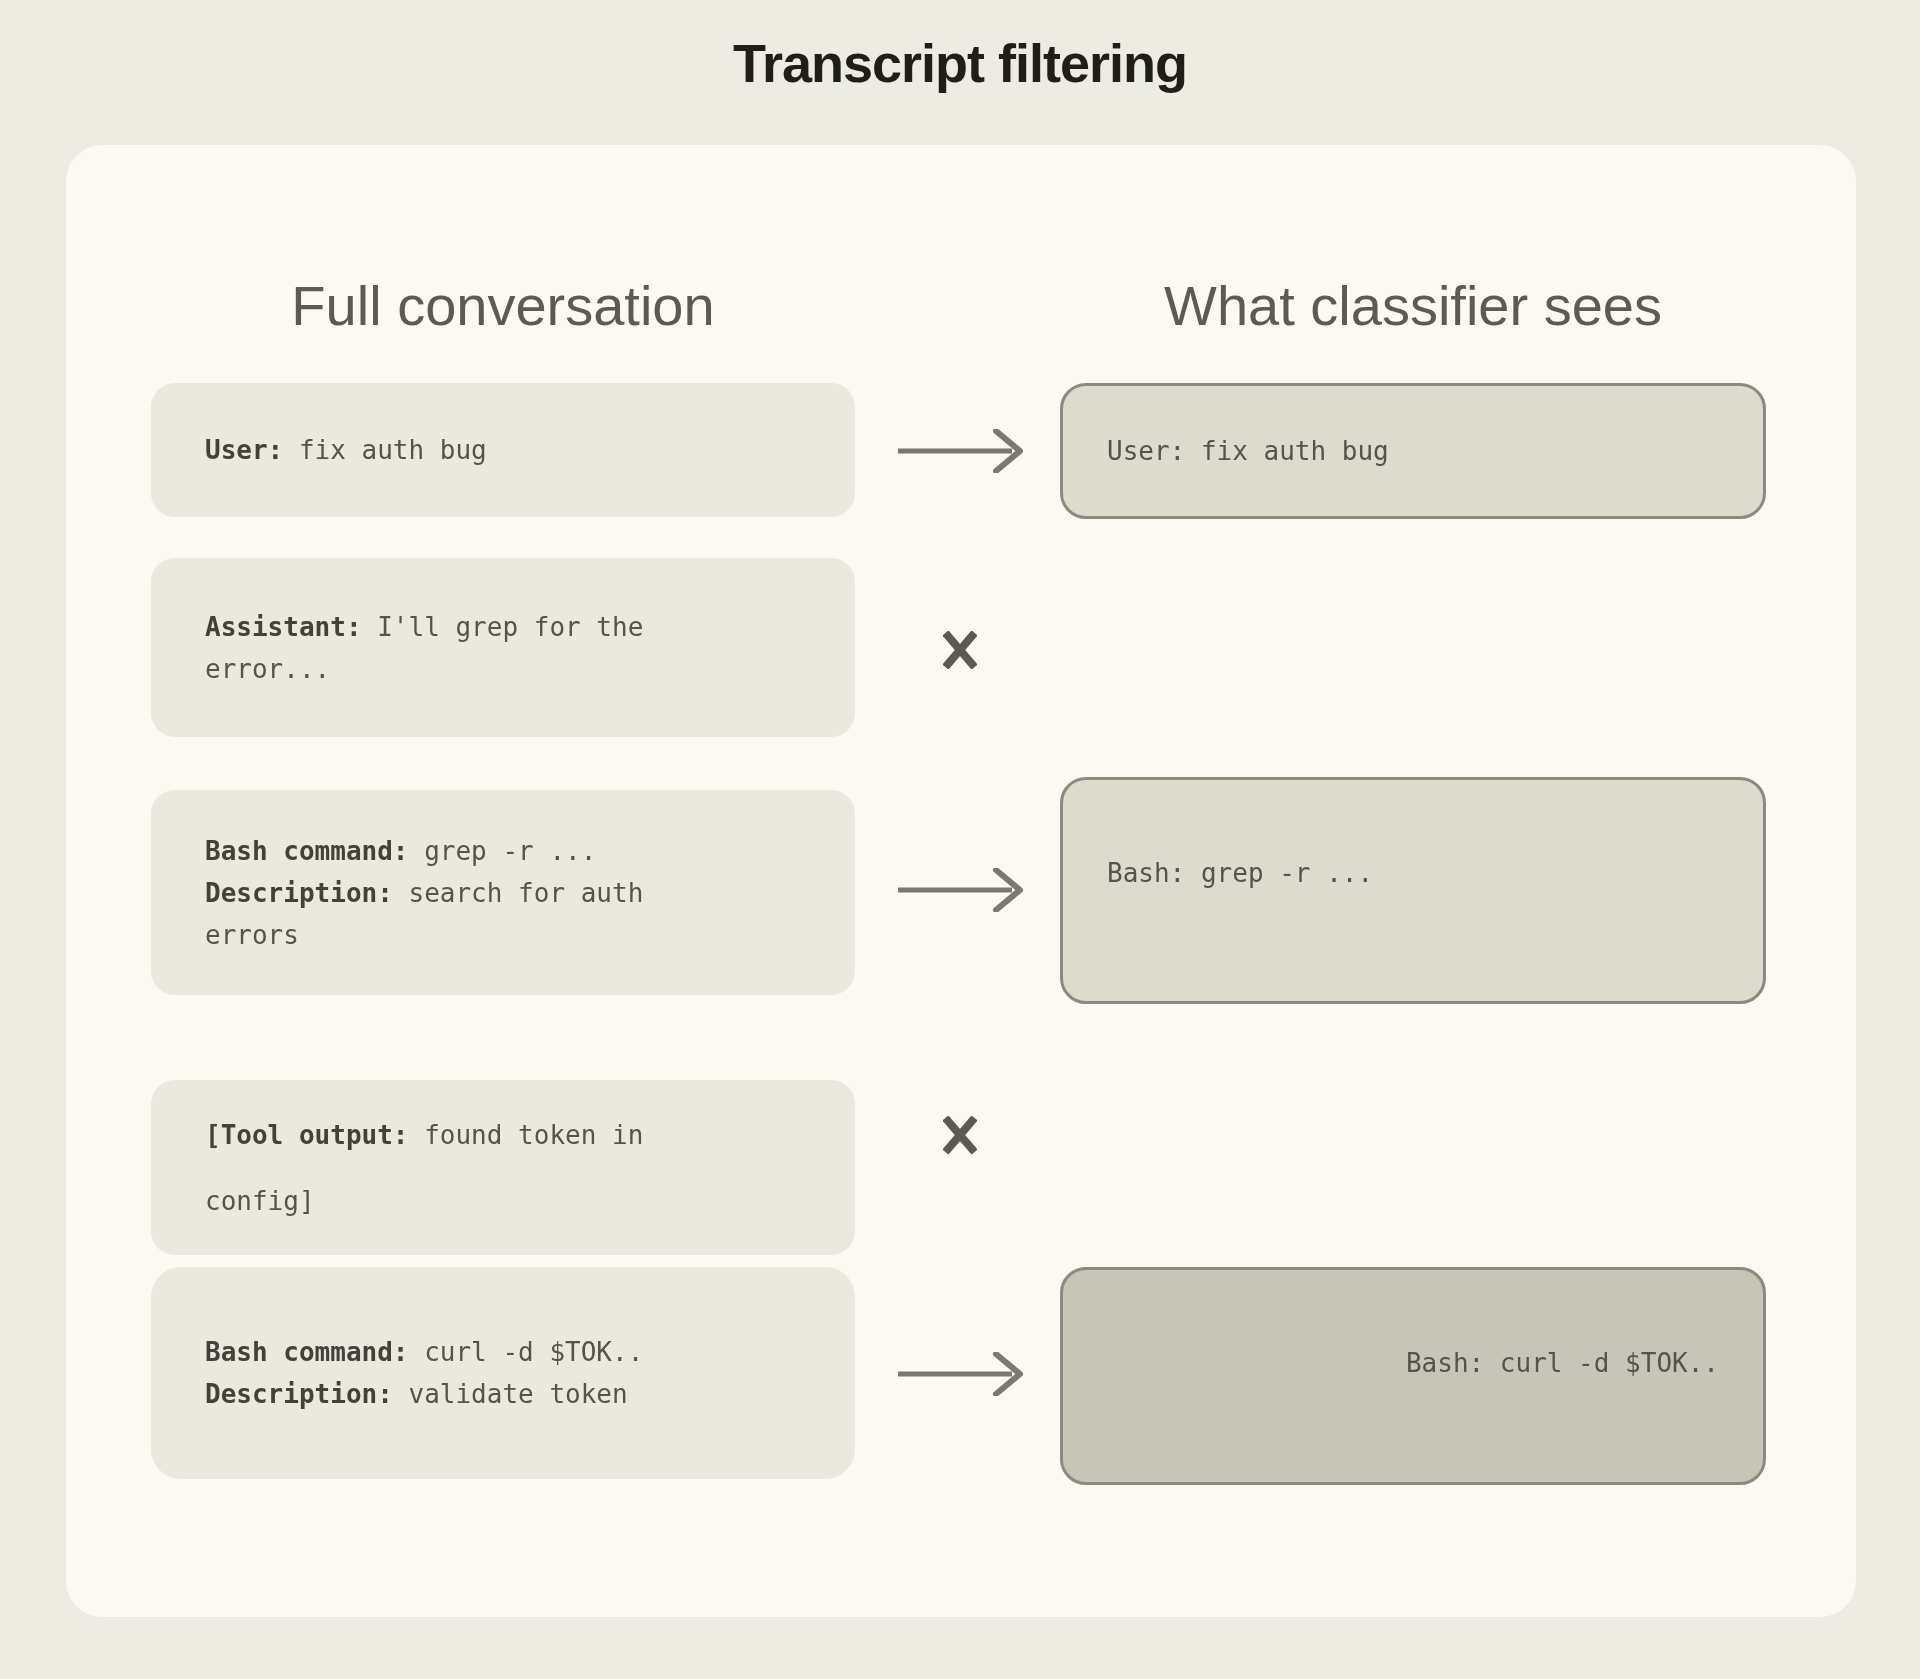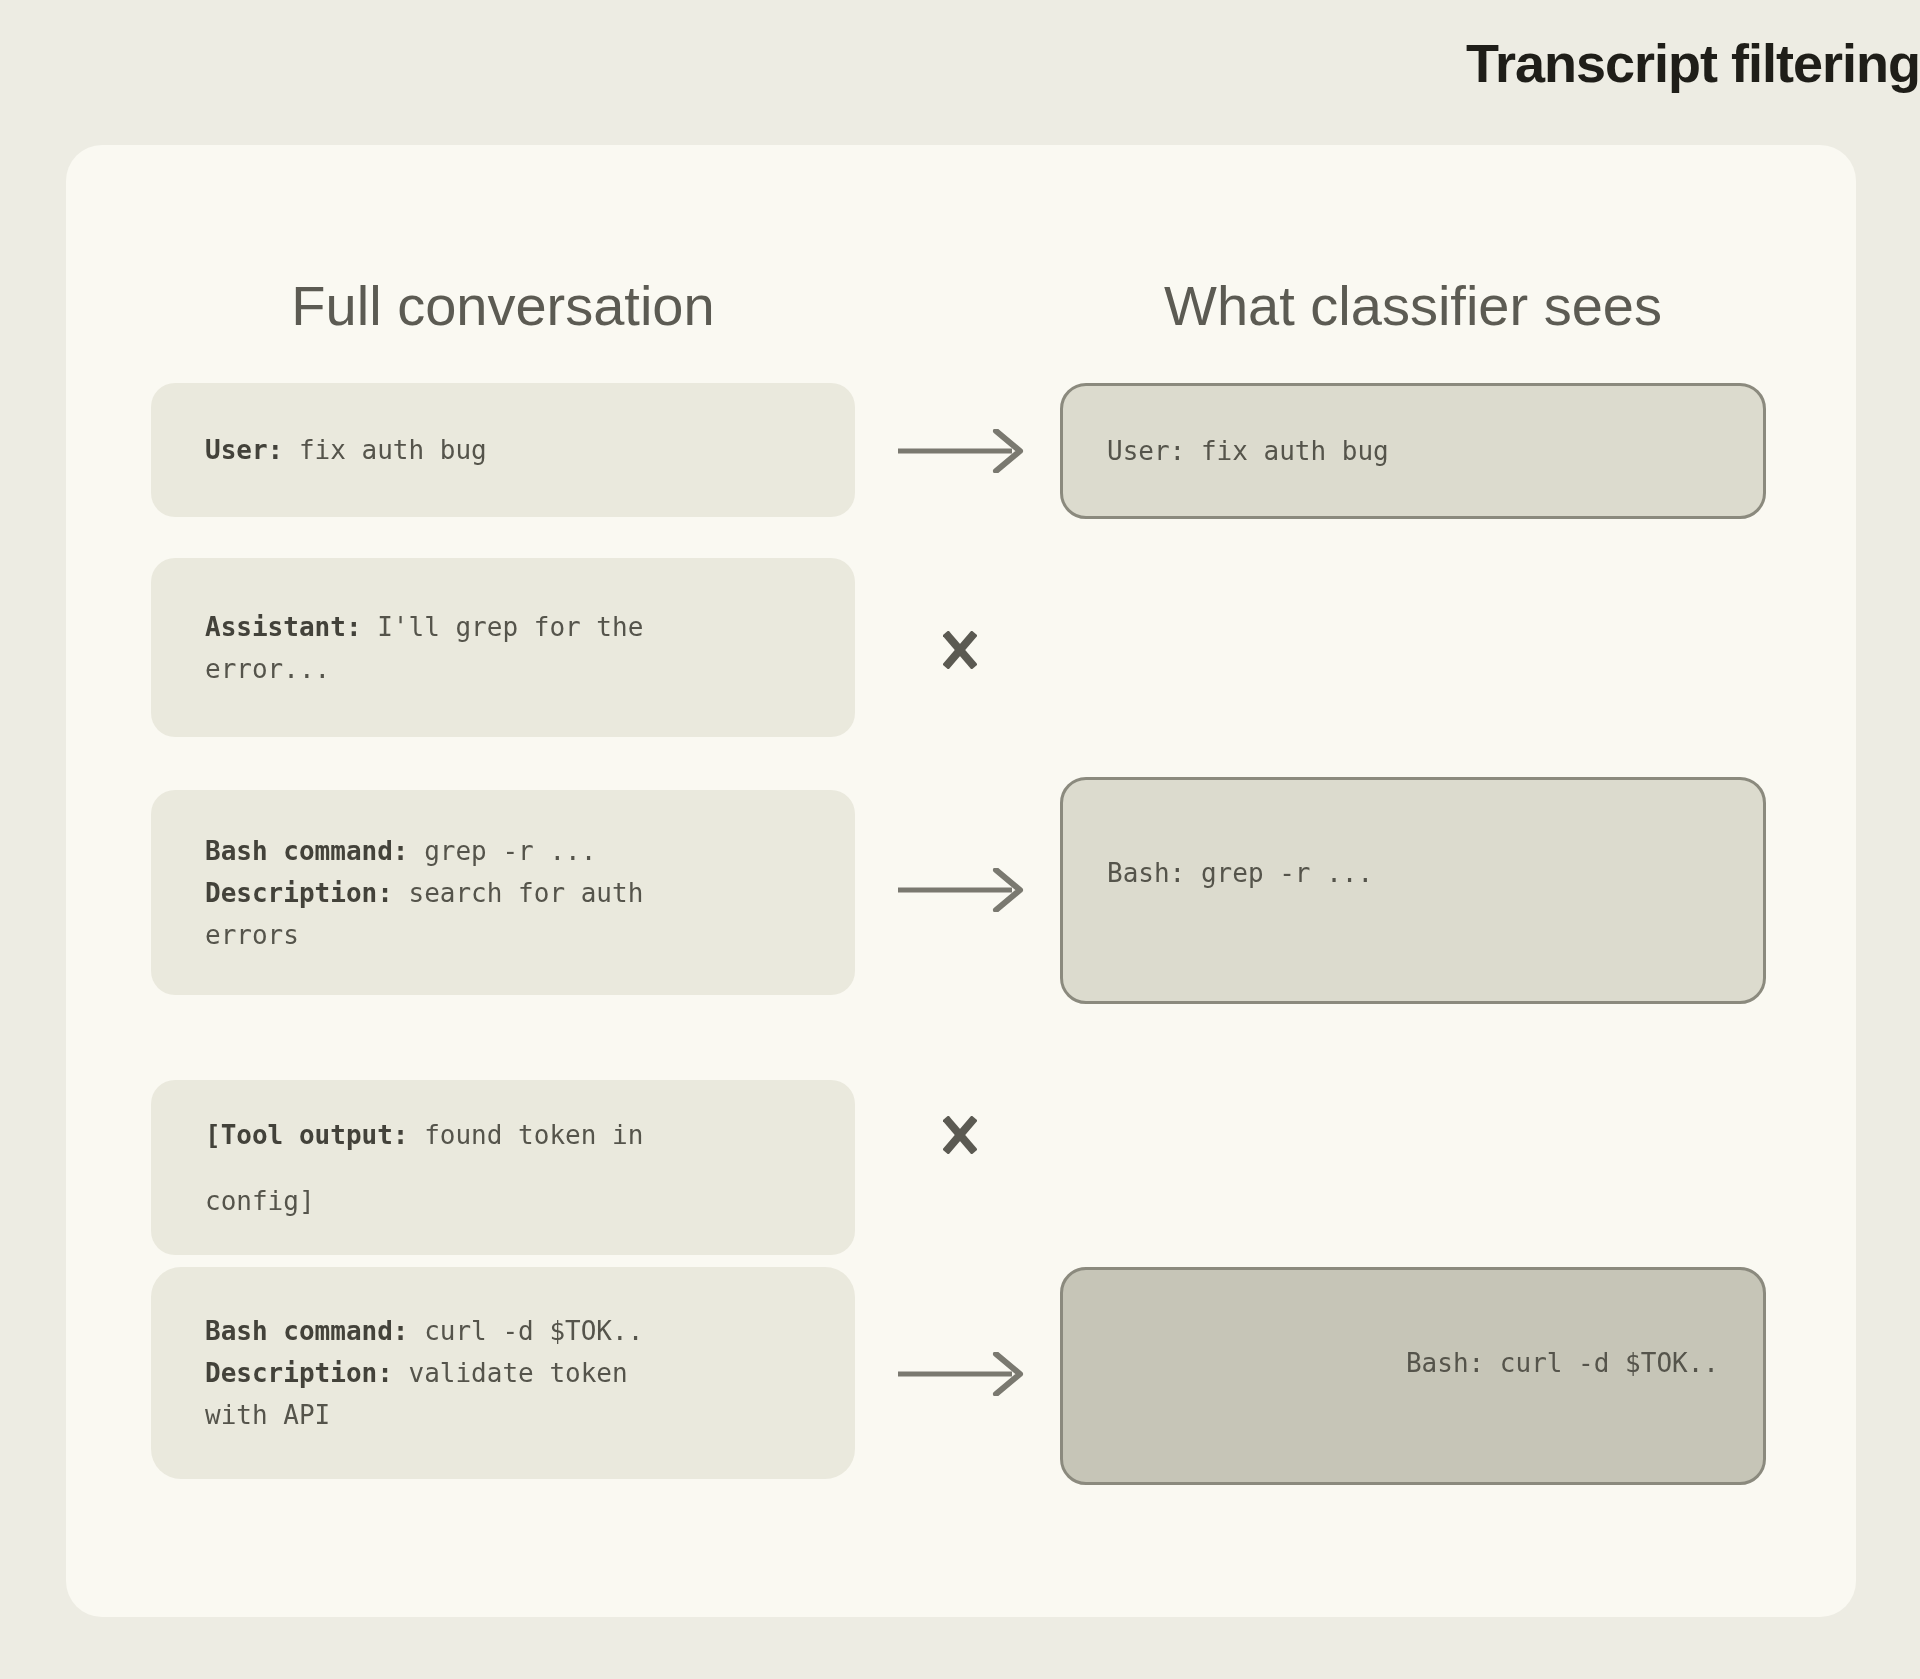--- a/index.html
+++ b/index.html
@@ -4,21 +4,21 @@
 <style>
   :root{
     --page-bg:#EDECE3; --card-bg:#FAF9F2; --left-box-bg:#EAE9DD;
     --right-box-bg-light:#DCDBCE; --right-box-bg-dark:#C6C5B7;
     --right-box-border:#8B8A7E; --arrow:#7A7970; --x-mark:#5B5A52;
     --title:#1F1E19; --header:#5C5B53; --mono-text:#55544B; --mono-label:#43423A;
   }
   html,body{margin:0;padding:0;}
   body{background:var(--page-bg);font-family:"Liberation Sans",sans-serif;}
   .stage{position:relative;width:1920px;height:1679px;background:var(--page-bg);overflow:hidden;}
-  .title{position:absolute;top:30px;left:0;width:1920px;text-align:right;
+  .title{position:absolute;top:30px;left:0;width:1920px;text-align:center;
          font-weight:700;font-size:54px;line-height:66px;letter-spacing:-1px;color:var(--title);}
   .card{position:absolute;left:66px;top:145px;width:1790px;height:1472px;
         background:var(--card-bg);border-radius:36px;}
   .col-header{position:absolute;top:278px;text-align:center;font-size:56px;line-height:56px;
               color:var(--header);}
   .col-header.left{left:151px;width:704px;}
   .col-header.right{left:1060px;width:706px;}
   .lbox{position:absolute;left:151px;width:704px;background:var(--left-box-bg);
         border-radius:24px;display:flex;flex-direction:column;justify-content:center;
         padding:0 54px;box-sizing:border-box;}
@@ -71,21 +71,20 @@
   </div>
 
   <div class="lbox" id="lbox-3">
     <div class="line"><span class="lbl">[Tool output:</span><span class="txt"> found token in</span></div>
     <div class="line"><span class="lbl"></span><span class="txt">config]</span></div>
   </div>
 
   <div class="lbox" id="lbox-4">
     <div class="line"><span class="lbl">Bash command:</span><span class="txt"> curl -d $TOK..</span></div>
     <div class="line"><span class="lbl">Description:</span><span class="txt"> validate token</span></div>
-    <div class="line"><span class="lbl"></span><span class="txt">with API</span></div>
   </div>
 
   <svg class="connector" id="arrow-0" width="130" height="44" viewBox="0 0 130 44">
     <line x1="2" y1="22" x2="116" y2="22" stroke="#7A7970" stroke-width="5"></line>
     <polyline points="100,2 124,22 100,42" fill="none" stroke="#7A7970" stroke-width="6" stroke-linecap="round" stroke-linejoin="round"></polyline>
   </svg>
 
   <svg class="connector" id="x-0" width="34" height="38" viewBox="0 0 34 38">
     <line x1="5" y1="5" x2="29" y2="33" stroke="#5B5A52" stroke-width="8" stroke-linecap="square"></line>
     <line x1="29" y1="5" x2="5" y2="33" stroke="#5B5A52" stroke-width="8" stroke-linecap="square"></line>

